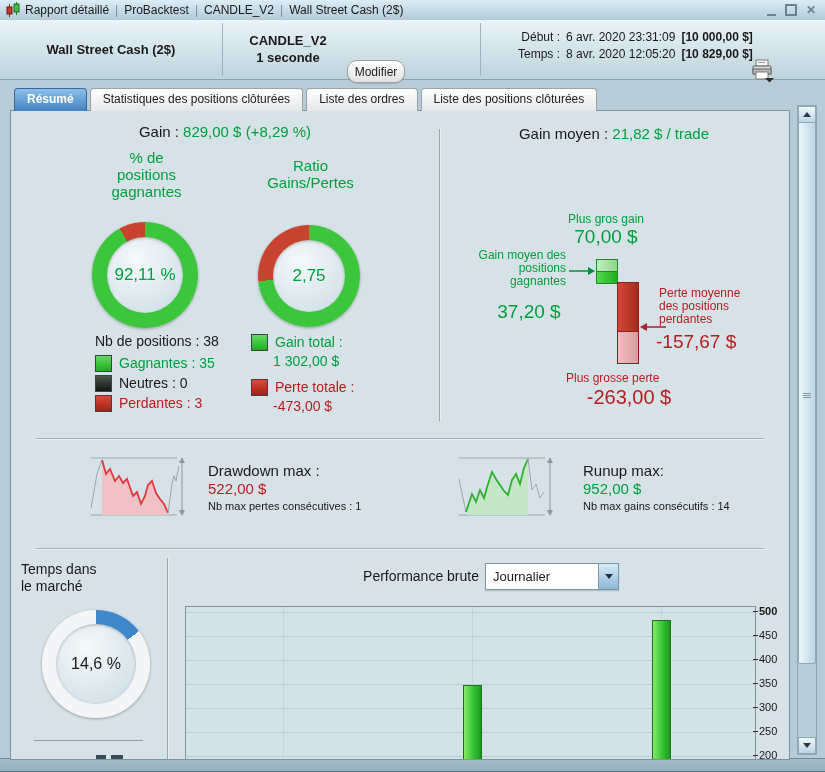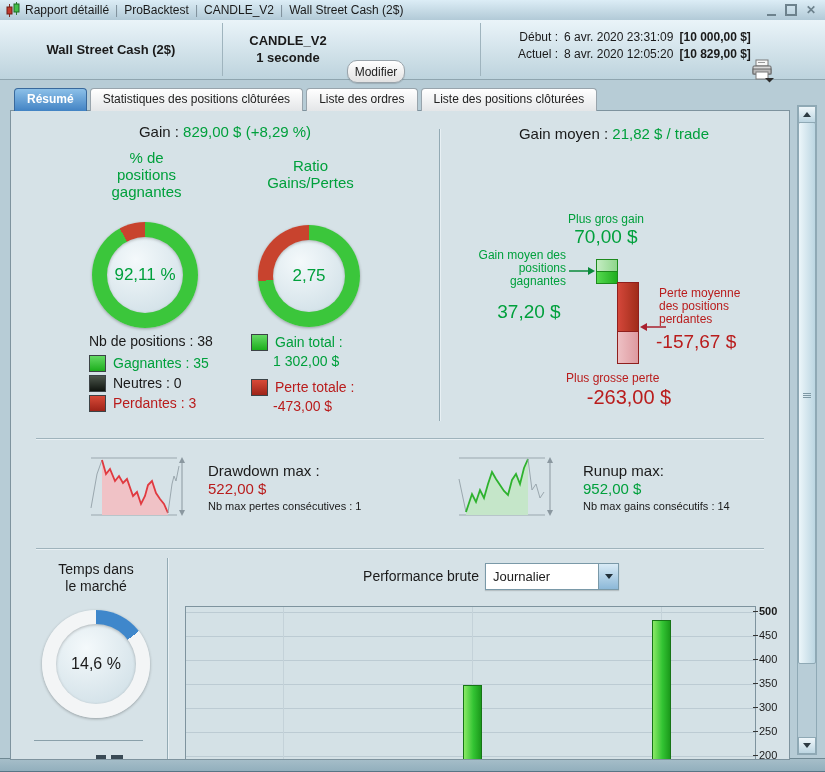--- a/index.html
+++ b/index.html
@@ -84,21 +84,21 @@
   .gbar .br{height:11px;background:linear-gradient(90deg,#55d94f,#1fae1f)}
   .rbar{left:606px;top:171px;width:20px;border:1px solid #8f1f1d}
   .rbar .dk{height:48px;background:linear-gradient(90deg,#d4473a,#a02d1a);border-bottom:1px solid #8f1f1d}
   .rbar .lt{height:31px;background:linear-gradient(90deg,#eec0c4,#dd9aa0)}
 
   
   .spark-label{font-size:15px}
   .spark-sub{font-size:11px}
 
   
-  .time-title{font-size:14px;line-height:17px;text-align:center}
+  .time-title{font-size:14px;line-height:17px;}
   .dropdown{left:474px;top:452px;width:132px;height:25px;background:#fff;
     border:1px solid #7a99a8;display:flex;align-items:center;cursor:pointer;box-shadow:0 1px 1px rgba(0,0,0,.15)}
   .dropdown .dd-txt{flex:1;padding-left:7px;font-size:13px}
   .dropdown .dd-btn{width:19px;height:100%;background:linear-gradient(#d9ebf6,#8cb8d8);
     border-left:1px solid #7a99a8;display:flex;align-items:center;justify-content:center}
   .dd-arrow{width:0;height:0;border-left:4px solid transparent;border-right:4px solid transparent;border-top:5px solid #21303a}
 
   
   .chart{left:174px;top:495px;width:569px;height:153px;background:#d4e1e6;
     border:1px solid #7e939e;border-bottom:none;overflow:hidden}
@@ -170,21 +170,21 @@
   <div class="h-sys">
     <div>CANDLE_V2</div>
     <div>1 seconde</div>
   </div>
   <button class="btn h-modif">Modifier</button>
   <div class="hsep" style="left:480px"></div>
   <div class="h-dates">
     <span class="dl">Début :</span>
     <span>6 avr. 2020 23:31:09</span>
     <span class="dv">[10 000,00 $]</span>
-    <span class="dl">Actuel :</span>
+    <span class="dl">Temps :</span>
     <span>8 avr. 2020 12:05:20</span>
     <span class="dv">[10 829,00 $]</span>
   </div>
   <span class="printer">
     <svg width="26" height="24" viewBox="0 0 26 24">
       <rect x="6" y="1" width="12" height="6" fill="#f7f7f7" stroke="#7a7a7a"></rect>
       <line x1="8" y1="3.5" x2="15" y2="3.5" stroke="#9a9a9a"></line>
       <rect x="3" y="7" width="18" height="8" rx="1" fill="#d8d8d8" stroke="#666"></rect>
       <rect x="3" y="10" width="18" height="5" fill="#b9b9b9" stroke="#666"></rect>
       <rect x="6" y="13" width="12" height="7" fill="#ffffff" stroke="#7a7a7a"></rect>
@@ -217,21 +217,21 @@
         <span class="donut-val green">92,11 %</span>
       </div>
   </div>
 
   <div class="abs donut" id="donut-ratio" style="left: 247px; top: 114px; width: 102px; height: 102px; background: conic-gradient(rgb(59, 198, 59) 0deg, rgb(59, 198, 59) 264deg, rgb(200, 67, 46) 264deg, rgb(200, 67, 46) 360deg);">
     <div class="hole hole-15">
         <span class="donut-val green">2,75</span>
       </div>
   </div>
 
-  <div class="abs" style="left:78px;top:220px">
+  <div class="abs" style="left:84px;top:220px">
     <div class="leg-row" style="margin-bottom:2px">
       <span class="blk">Nb de positions : 38</span>
     </div>
     <div class="leg-row">
       <span class="sq sq-green"></span>
       <span class="green">Gagnantes : 35</span>
     </div>
     <div class="leg-row">
       <span class="sq sq-black"></span>
       <span class="blk">Neutres : 0</span>

